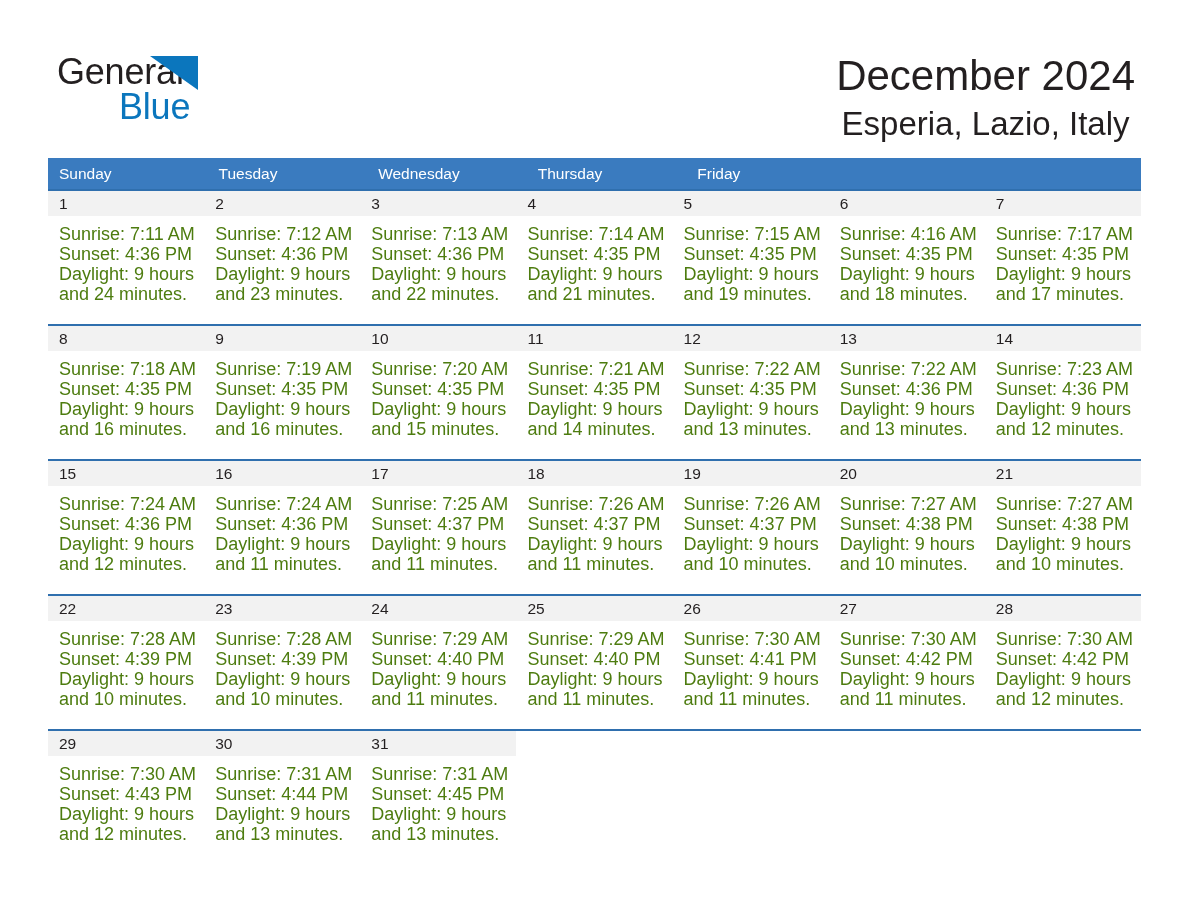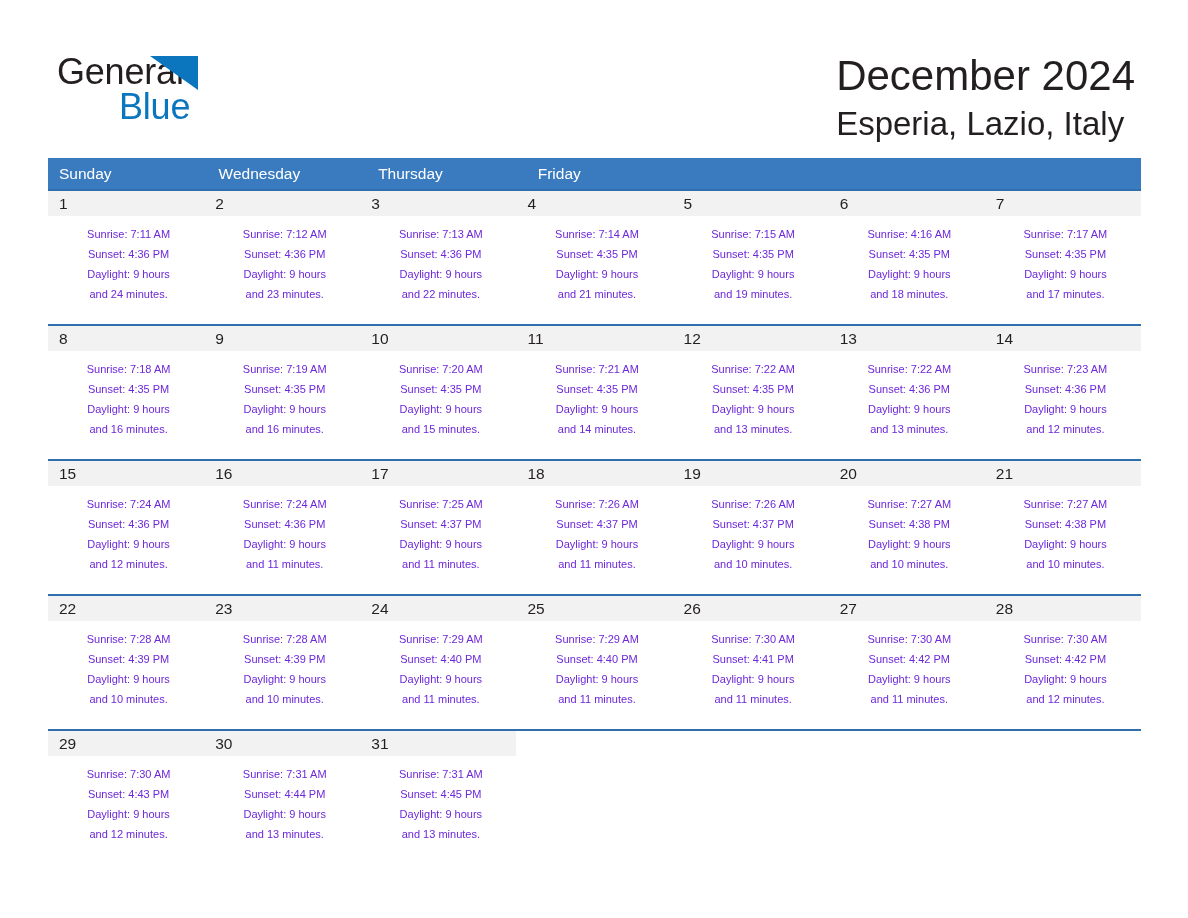--- a/index.html
+++ b/index.html
@@ -34,21 +34,21 @@
   }
   .logo-line2 {
     position: absolute; left: 62px; top: 35px;
     font-size: 36px; line-height: 40px;
     color: #0b76bd; letter-spacing: -0.2px;
     font-weight: 400;
     white-space: nowrap;
   }
   .title-block {
     position: absolute; right: 53px; top: 50px;
-    text-align: left;
+    text-align: center;
   }
   .cal-title {
     font-size: 42px; line-height: 52px;
     color: #231f20; font-weight: 400;
     white-space: nowrap;
   }
   .cal-subtitle {
     font-size: 33px; line-height: 34px;
     color: #231f20; font-weight: 400;
     white-space: nowrap;
@@ -96,24 +96,23 @@
   .day.empty .day-num-strip { background: #ffffff; }
   .day-num {
     font-size: 15.5px;
     line-height: 25px;
     color: #231f20;
     padding-left: 11px;
     display: block;
   }
   .day-info {
     padding: 8px 6px 0 11px;
-    font-size: 11px;
+    font-size: 18px;
     line-height: 20px;
-    color: #6d28d9;
-    text-align: center;
+    color: #4d7c0f;
   }
   .day-info div { white-space: nowrap; }
 </style>
 </head>
 <body>
 
 <div class="page">
 
   <div class="header">
 
@@ -127,20 +126,21 @@
       <div class="cal-title">December 2024</div>
       <div class="cal-subtitle">Esperia, Lazio, Italy</div>
     </div>
 
   </div>
 
   <div class="calendar">
 
     <div class="weekdays">
       <div class="weekday">Sunday</div>
+      <div class="weekday">Tuesday</div>
       <div class="weekday">Wednesday</div>
       <div class="weekday">Thursday</div>
       <div class="weekday">Friday</div>
     </div>
 
     <div class="week">
       <div class="day">
           <div class="day-num-strip">
             <span class="day-num">1</span>
           </div>

